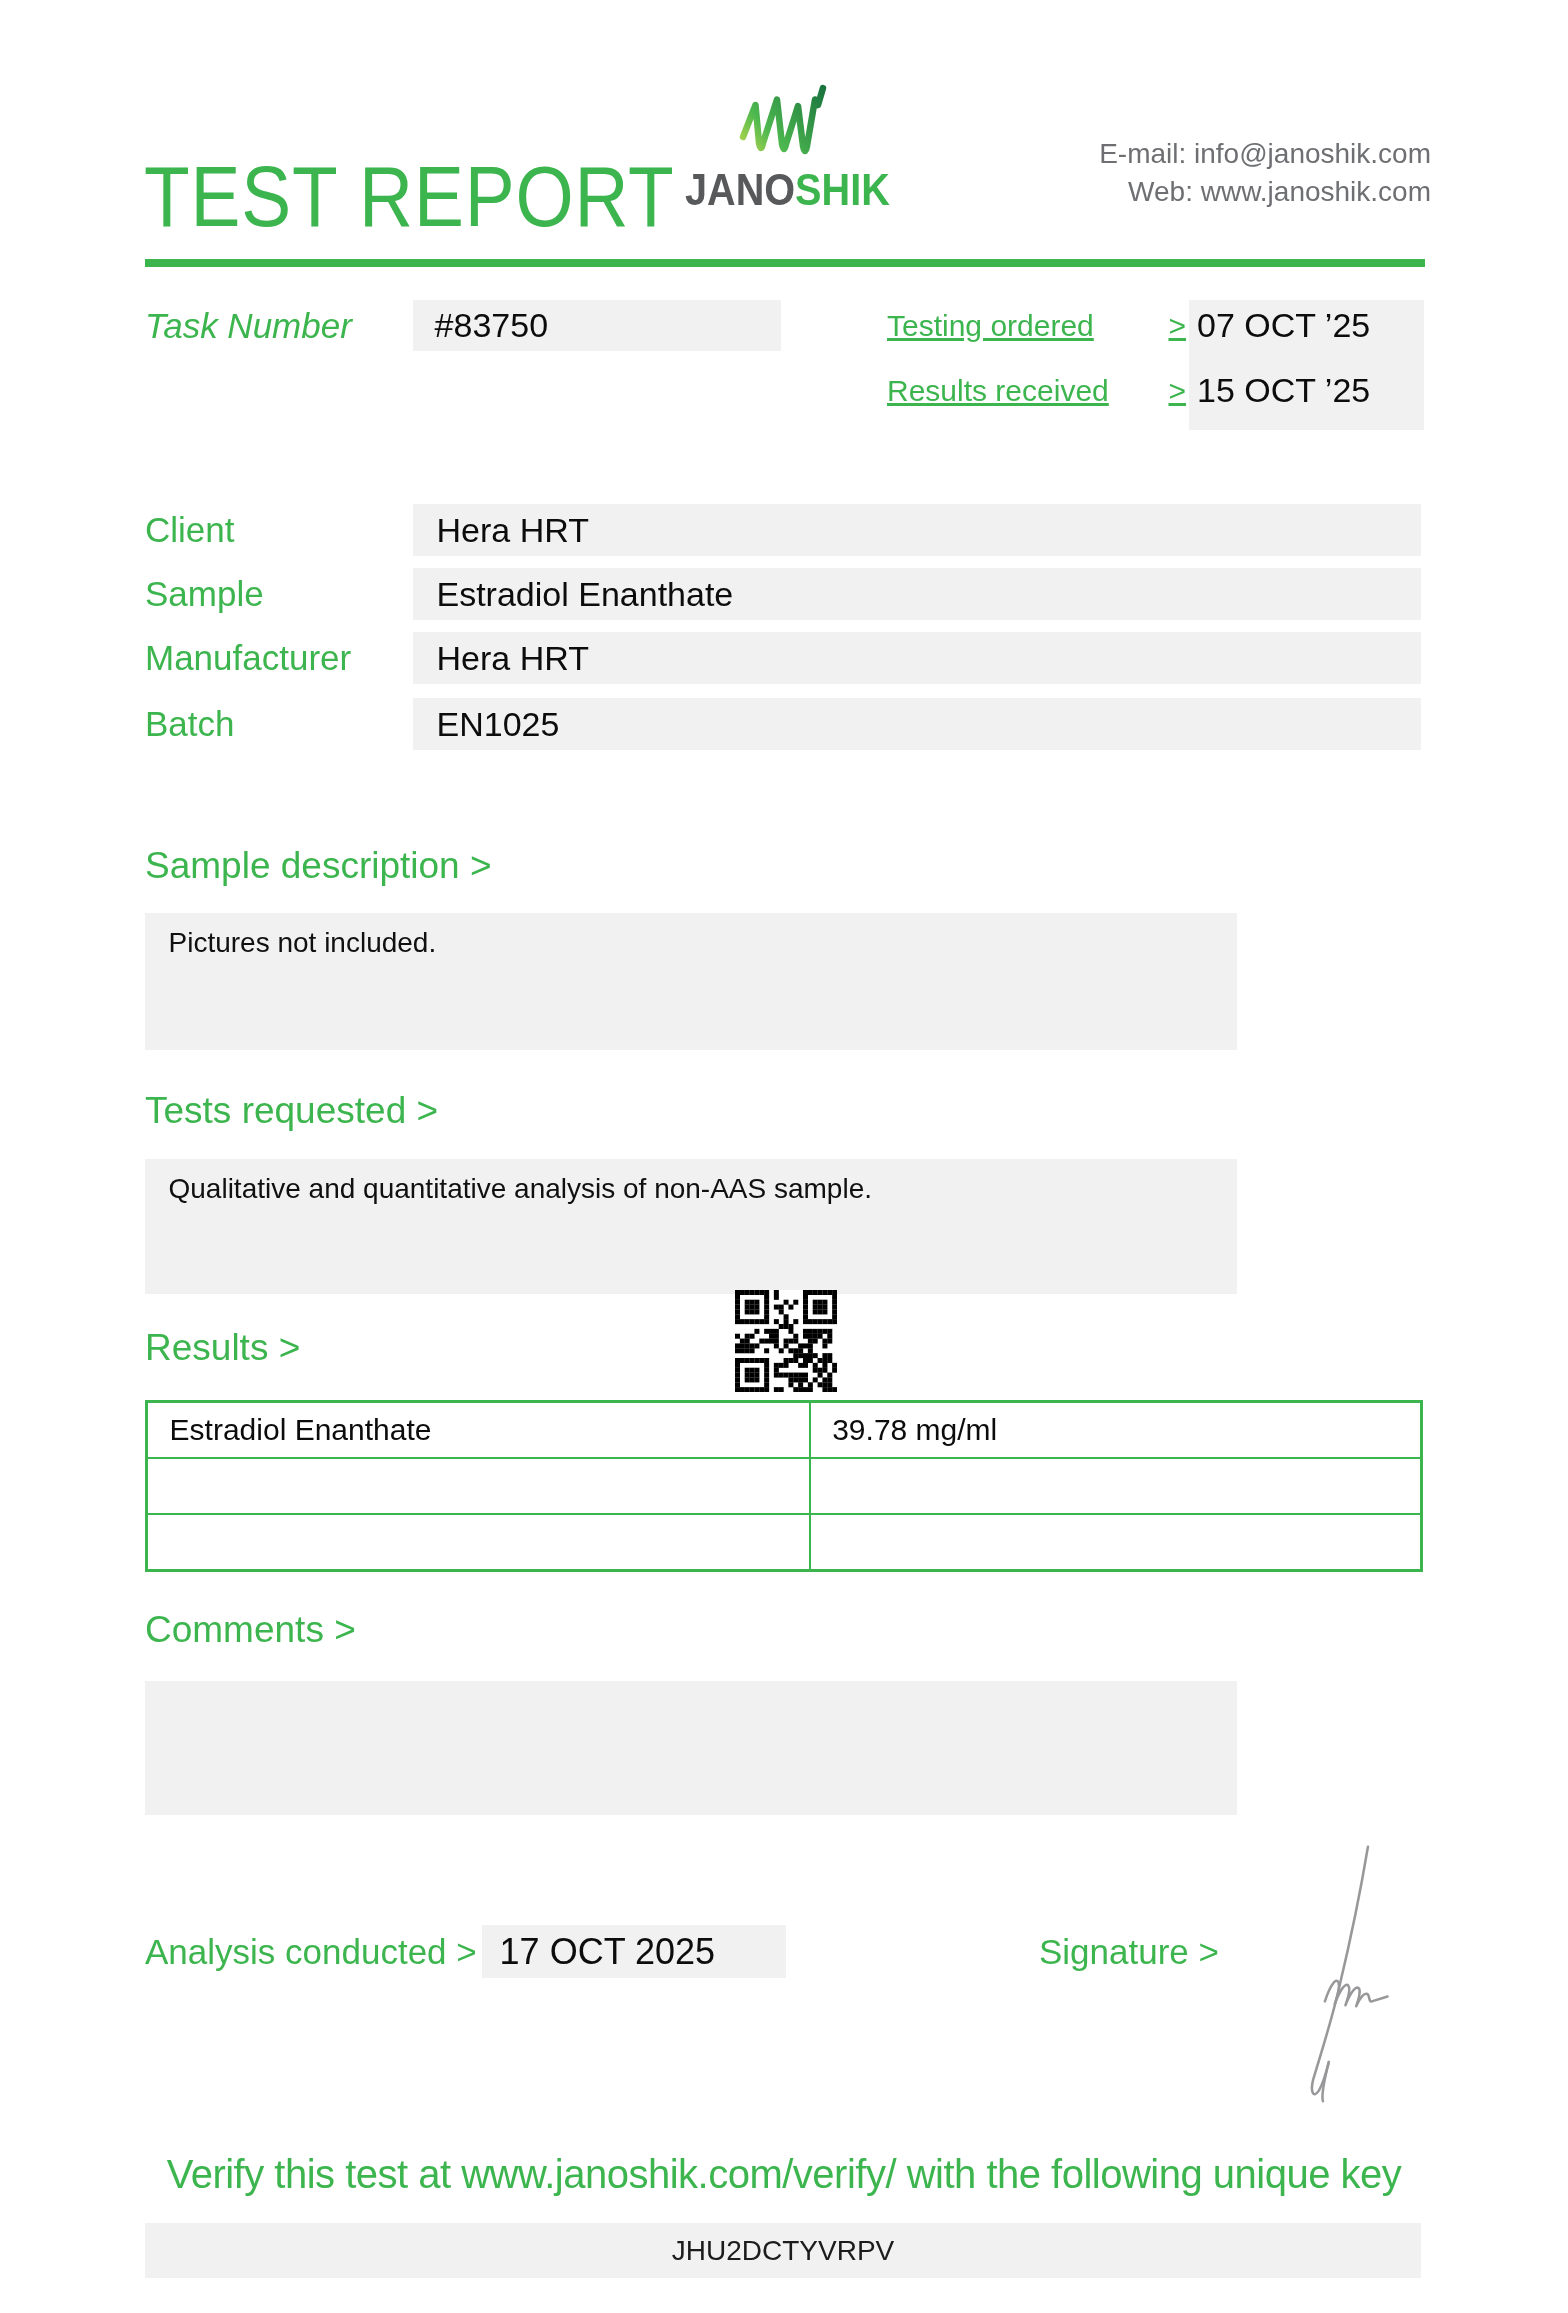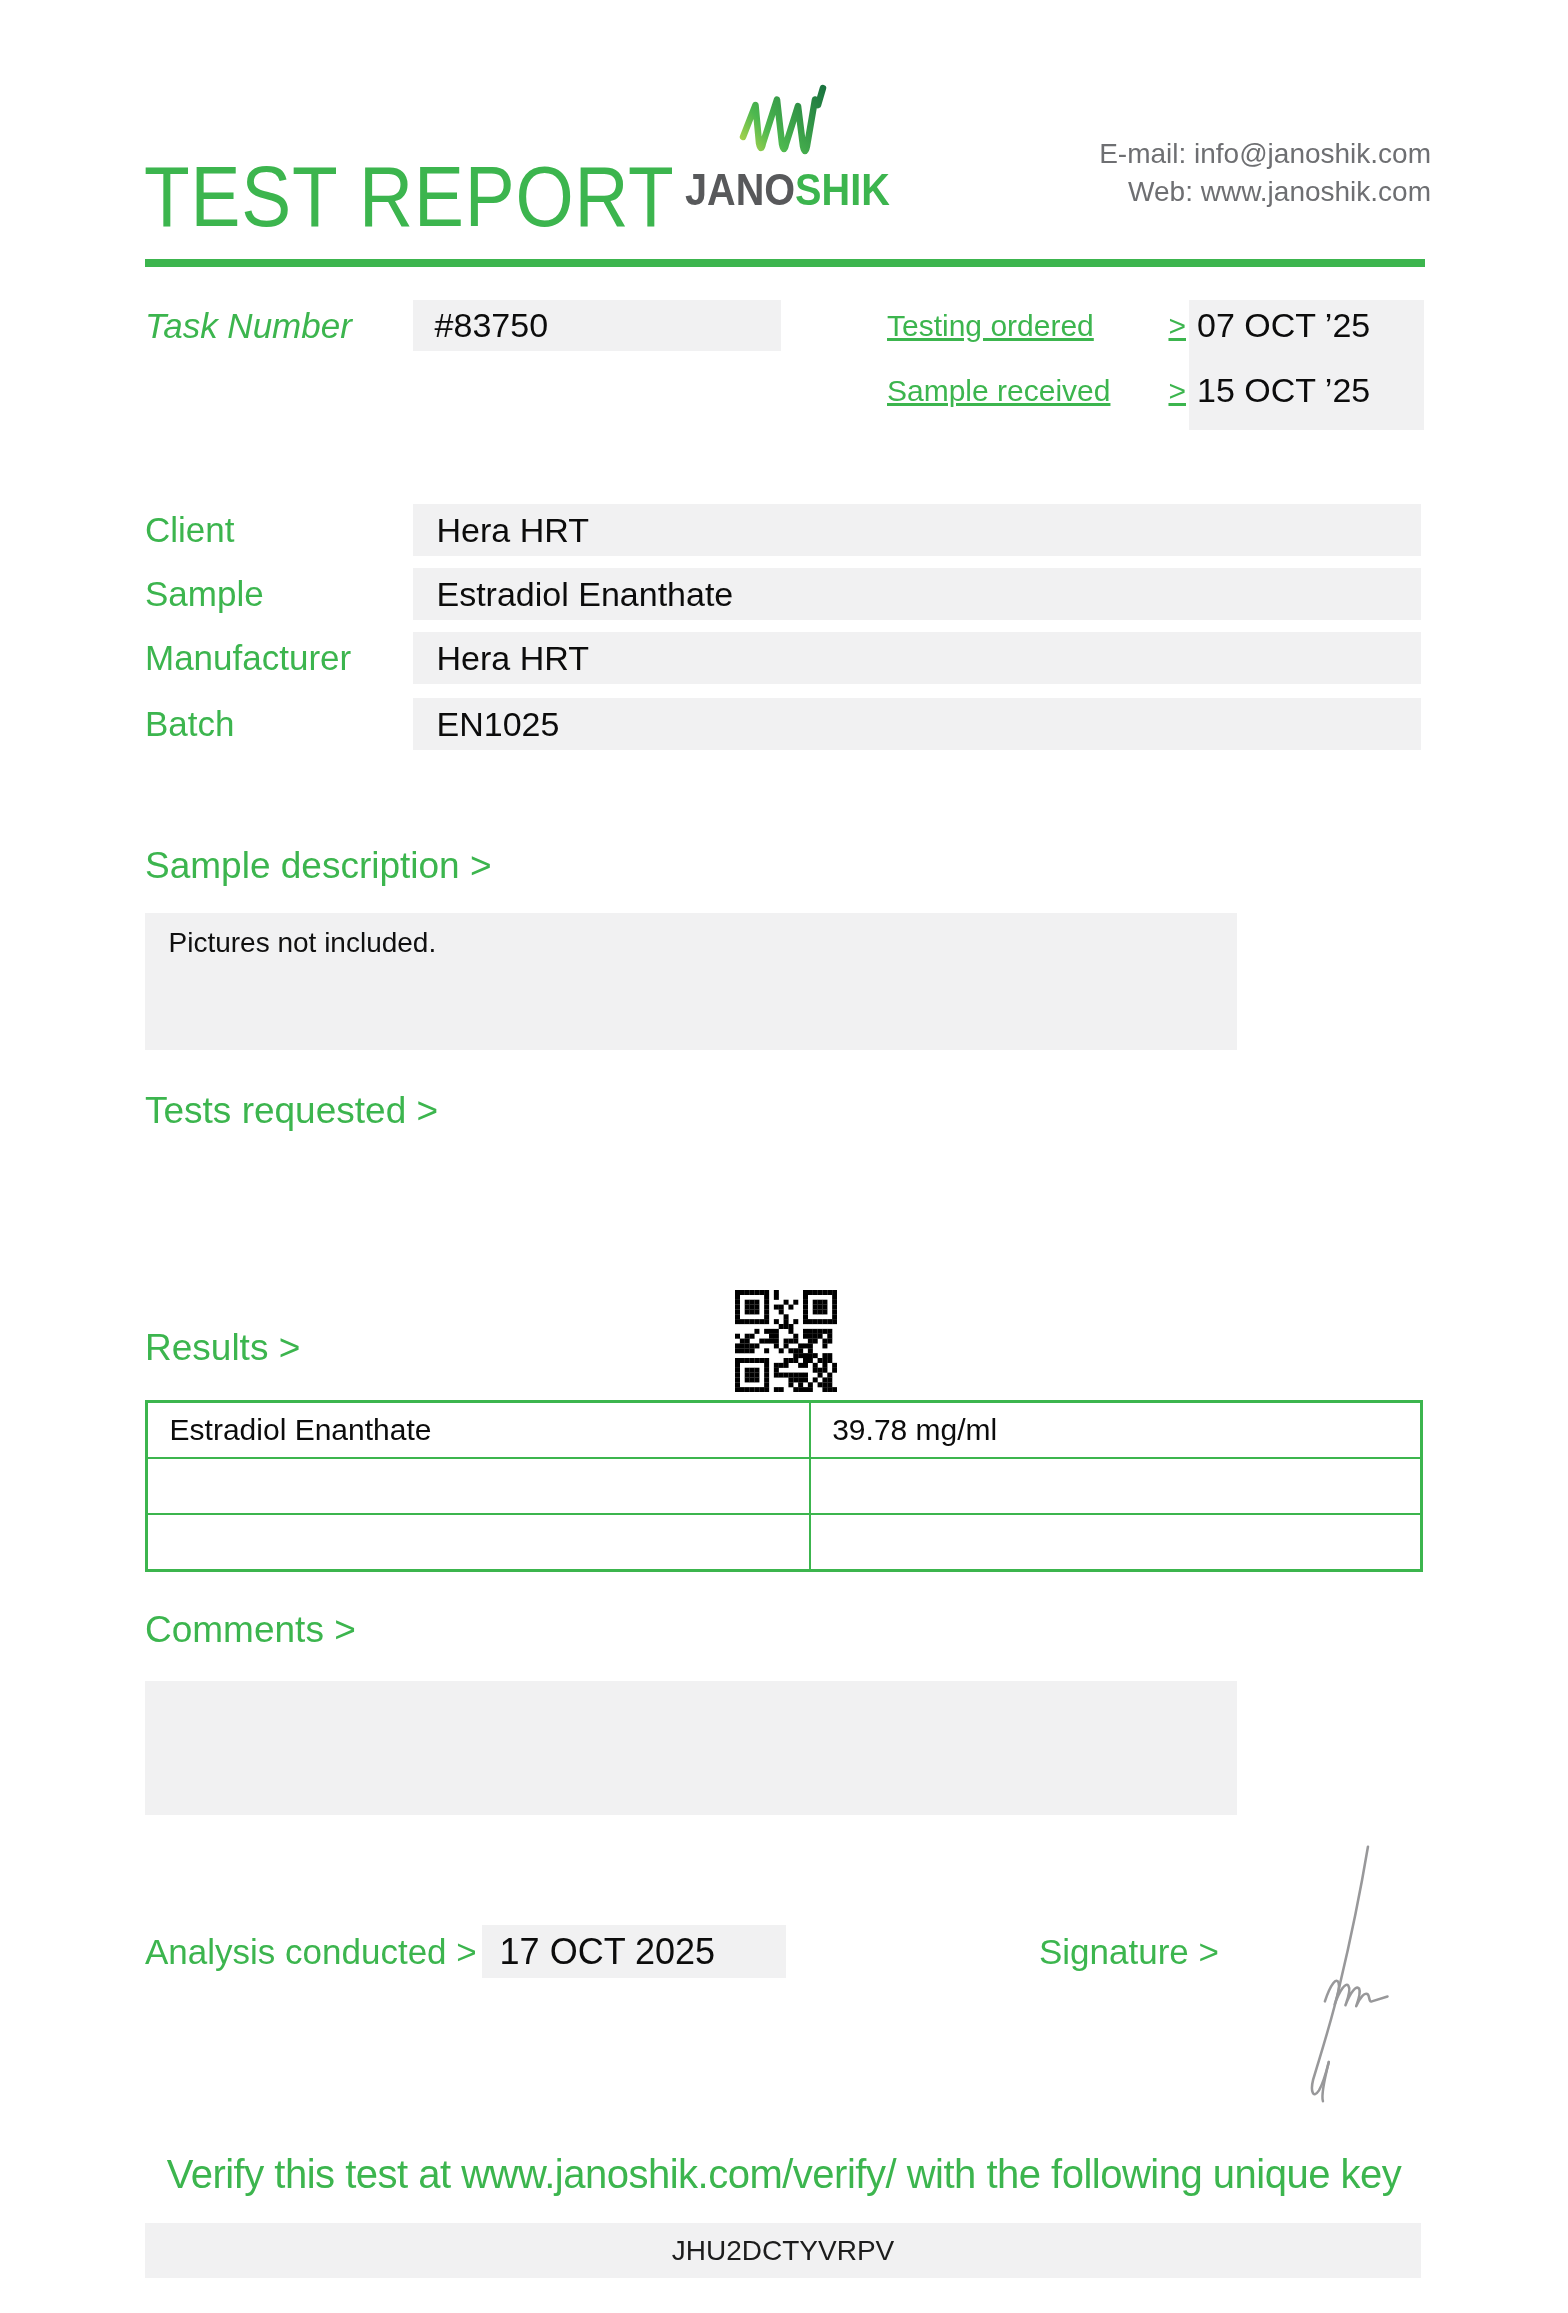--- a/index.html
+++ b/index.html
@@ -89,21 +89,21 @@
   <div class="abs lbl task-label">Task Number</div>
   <div class="abs val graybox task-box">#83750</div>
 
   <div class="abs daterow r1">
     <span>Testing ordered</span>
     <span>&gt;</span>
   </div>
   <div class="abs val graybox datebox r1">07 OCT ’25</div>
 
   <div class="abs daterow r2">
-    <span>Sample received</span>
+    <span>Results received</span>
     <span>&gt;</span>
   </div>
   <div class="abs val graybox datebox r2">15 OCT ’25</div>
 
   <div class="abs lbl info-label" style="top:504px">Client</div>
   <div class="abs val graybox info-box" style="top:504px">Hera HRT</div>
 
   <div class="abs lbl info-label" style="top:568px">Sample</div>
   <div class="abs val graybox info-box" style="top:568px">Estradiol Enanthate</div>
 
@@ -112,20 +112,23 @@
 
   <div class="abs lbl info-label" style="top:698px">Batch</div>
   <div class="abs val graybox info-box" style="top:698px">EN1025</div>
 
   <div class="abs sec-label" style="top:845px">Sample description &gt;</div>
   <div class="abs graybox bigbox" style="top:913px;height:137px;">
     <span>Pictures not included.</span>
   </div>
 
   <div class="abs sec-label" style="top:1090px">Tests requested &gt;</div>
+  <div class="abs graybox bigbox" style="top:1159px;height:135px;">
+    <span>Qualitative and quantitative analysis of non-AAS sample.</span>
+  </div>
 
   <div class="abs sec-label" style="top:1327px">Results &gt;</div>
 
   <svg class="abs qr" id="qr-svg" viewBox="0 0 104 104" aria-hidden="true">
     <rect x="0" y="0" width="104" height="104" fill="#ffffff"></rect>
     <g id="qr-modules" fill="#000000">
         <rect x="0.00" y="0.00" width="5.10" height="5.10"></rect>
         <rect x="4.95" y="0.00" width="5.10" height="5.10"></rect>
         <rect x="9.90" y="0.00" width="5.10" height="5.10"></rect>
         <rect x="14.86" y="0.00" width="5.10" height="5.10"></rect>

